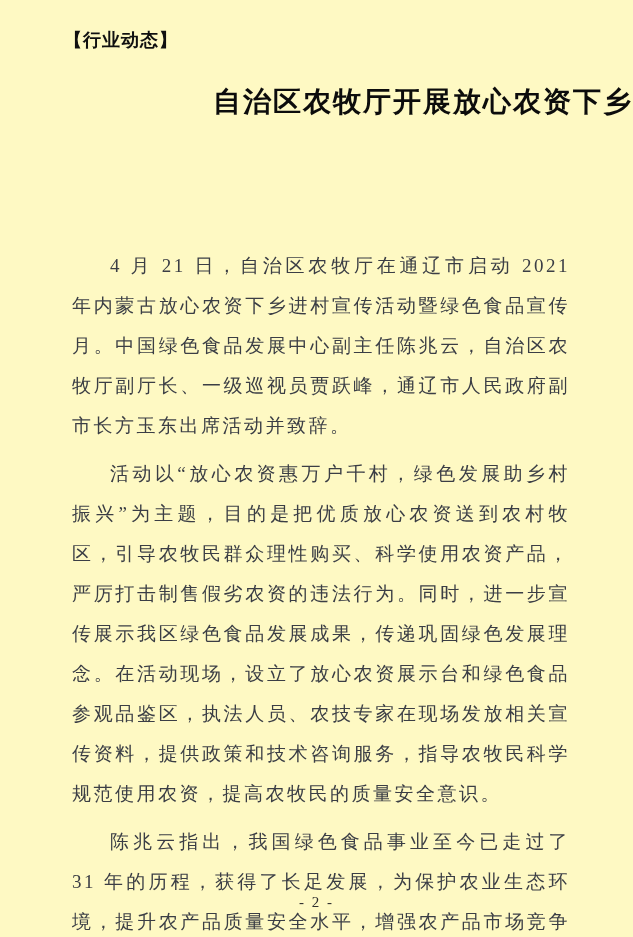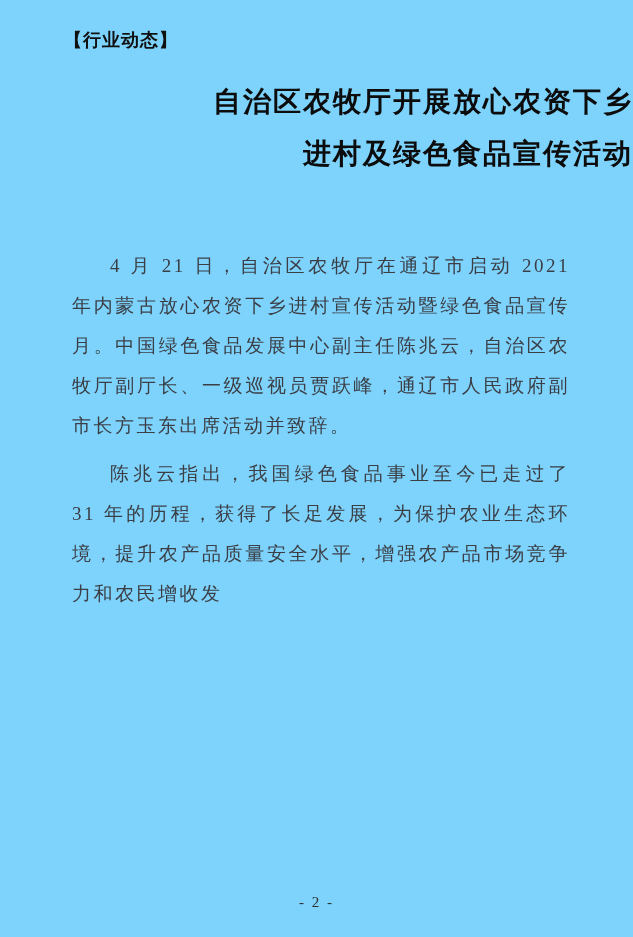--- a/index.html
+++ b/index.html
@@ -4,21 +4,21 @@
 <style>
   html, body {
     margin: 0;
     padding: 0;
     background: #ffffff;
   }
   .page {
     position: relative;
     width: 633px;
     height: 937px;
-    background: #7dd3fc;
+    background: #fef9c3;
     overflow: hidden;
     font-family: "Liberation Serif", "DejaVu Serif", serif;
   }
   .section-tag {
     position: absolute;
     left: 64px;
     top: 28px;
     font-family: "Liberation Sans", "DejaVu Sans", sans-serif;
     font-weight: 700;
     font-size: 18px;
@@ -71,23 +71,23 @@
 </style>
 </head>
 <body>
 
 <div class="page">
 
   <div class="section-tag">【行业动态】</div>
 
   <div class="title-block">
     <div class="title-line">自治区农牧厅开展放心农资下乡</div>
-    <div class="title-line">进村及绿色食品宣传活动</div>
   </div>
 
   <div class="body-block">
     <p class="body-para">4 月 21 日，自治区农牧厅在通辽市启动 2021 年内蒙古放心农资下乡进村宣传活动暨绿色食品宣传月。中国绿色食品发展中心副主任陈兆云，自治区农牧厅副厅长、一级巡视员贾跃峰，通辽市人民政府副市长方玉东出席活动并致辞。</p>
+    <p class="body-para">活动以“放心农资惠万户千村，绿色发展助乡村振兴”为主题，目的是把优质放心农资送到农村牧区，引导农牧民群众理性购买、科学使用农资产品，严厉打击制售假劣农资的违法行为。同时，进一步宣传展示我区绿色食品发展成果，传递巩固绿色发展理念。在活动现场，设立了放心农资展示台和绿色食品参观品鉴区，执法人员、农技专家在现场发放相关宣传资料，提供政策和技术咨询服务，指导农牧民科学规范使用农资，提高农牧民的质量安全意识。</p>
     <p class="body-para">陈兆云指出，我国绿色食品事业至今已走过了 31 年的历程，获得了长足发展，为保护农业生态环境，提升农产品质量安全水平，增强农产品市场竞争力和农民增收发</p>
   </div>
 
   <div class="page-footer">- 2 -</div>
 
 </div>
 
 </body></html>

